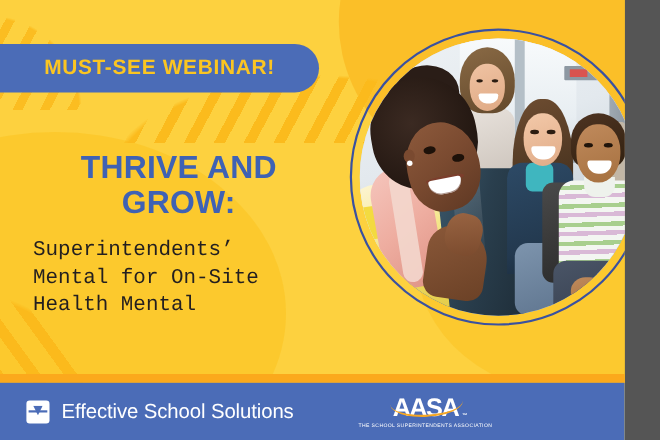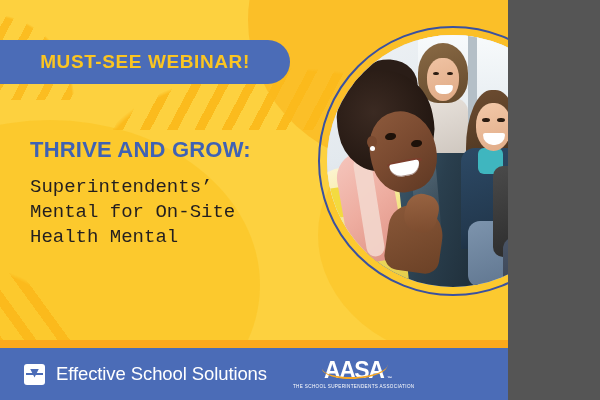--- a/index.html
+++ b/index.html
@@ -1,19 +1,19 @@
 <!DOCTYPE html>
 <html><head>
 <meta charset="utf-8">
 <title>Webinar Promo</title>
 <style>
   html,body{margin:0;padding:0;background:#555;}
   .canvas{
     position:relative;
-    width:508px;height:400px;
+    width:568px;height:400px;
     overflow:hidden;
     background:#FDD13F;
     font-family:"Liberation Sans", sans-serif;
     -webkit-font-smoothing:antialiased;
   }
 
   
   .fan{position:absolute;pointer-events:none;}
 
   .fan-top{
@@ -78,24 +78,25 @@
     color:#FBC521;
     font-size:19px;font-weight:bold;
     letter-spacing:.6px;
     white-space:nowrap;
   }
 
   
   .copy{position:absolute;left:30px;top:138px;width:265px;z-index:6;}
   .headline{
     color:#3F62B4;
-    font-size:22px;font-weight:bold;
+    font-size:29px;font-weight:bold;
     letter-spacing:.2px;
     margin:0 0 13px 0;
     line-height:1.1;
+    text-align:center;
   }
   .subhead{
     color:#231F20;
     font-size:19px;font-weight:normal;
     line-height:1.32;
     margin:0;
     font-family:Liberation Mono, monospace;
   }
   .subhead span{display:block;}
 
@@ -251,21 +252,21 @@
     background:linear-gradient(160deg,#c08a5c,#a5703f);border-radius:44%;}
 
   
   .footer-strip{
     position:absolute;left:0;bottom:52px;width:100%;height:8px;
     background:#FBA91C;z-index:7;
   }
   .footer{
     position:absolute;left:0;bottom:0;width:100%;height:52px;
     background:#4B6CB7;z-index:8;
-    display:flex;align-items:center;
+    display:flex;align-items:center;gap:33px;
   }
   .ess{display:flex;align-items:center;margin-left:24px;}
   .ess-mark{
     width:21px;height:21px;border-radius:3px;background:#fff;
     position:relative;flex:0 0 auto;
   }
   .ess-mark::before{
     content:"";position:absolute;left:2px;right:2px;top:9px;height:2px;
     background:#4B6CB7;
   }

